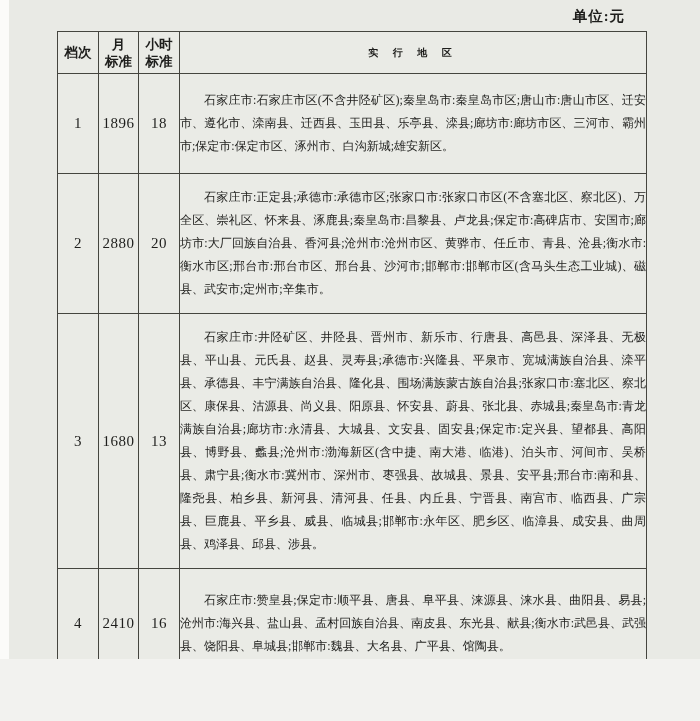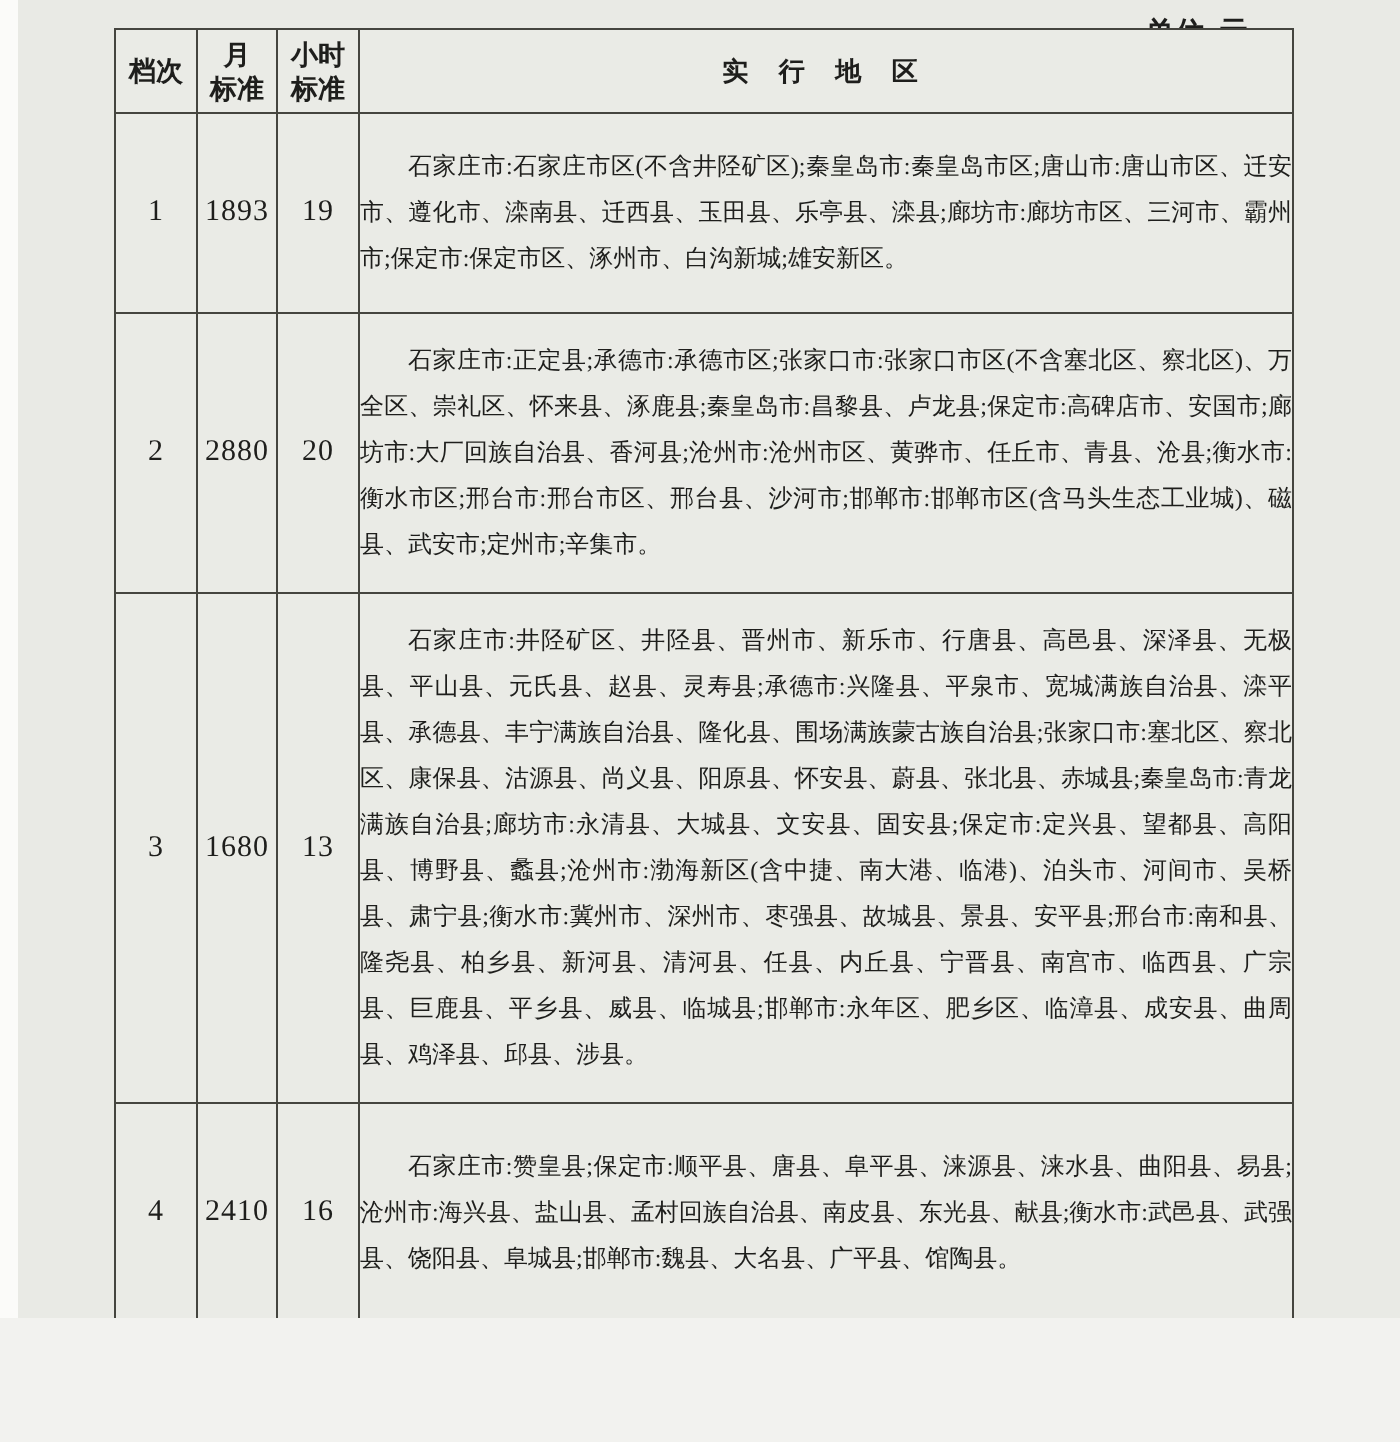--- a/index.html
+++ b/index.html
@@ -30,21 +30,21 @@
     position: absolute;
     top: 7px;
     right: 75px;
     font-size: 14.5px;
     font-weight: bold;
     letter-spacing: 1px;
   }
   table.wage-table {
     position: absolute;
     left: 57px;
-    top: 14px;
+    top: 31px;
     width: 589px;
     border-collapse: collapse;
     table-layout: fixed;
     background: #eaebe6;
   }
   table.wage-table td {
     border: 1.5px solid #45453f;
     padding: 0;
     vertical-align: middle;
   }
@@ -61,21 +61,21 @@
 
   td.hcell {
     text-align: center;
     font-size: 13.5px;
     font-weight: bold;
     line-height: 17px;
     white-space: pre-line;
   }
   td.hcell-regions {
     text-align: center;
-    font-size: 13px;
+    font-size: 10px;
     font-weight: bold;
     letter-spacing: 6px;
   }
   td.num-cell {
     text-align: center;
     font-size: 15px;
     letter-spacing: 0.5px;
   }
   td.regions-cell {
     font-size: 12px;
@@ -117,22 +117,22 @@
         <td class="hcell">档次</td>
         <td class="hcell">月
 标准</td>
         <td class="hcell">小时
 标准</td>
         <td class="hcell-regions">实 行 地 区</td>
       </tr>
 
       <tr class="row-1">
         <td class="num-cell">1</td>
-        <td class="num-cell">1893</td>
-        <td class="num-cell">19</td>
+        <td class="num-cell">1896</td>
+        <td class="num-cell">18</td>
         <td class="regions-cell">
           <span class="regions-text">石家庄市:石家庄市区(不含井陉矿区);秦皇岛市:秦皇岛市区;唐山市:唐山市区、迁安市、遵化市、滦南县、迁西县、玉田县、乐亭县、滦县;廊坊市:廊坊市区、三河市、霸州市;保定市:保定市区、涿州市、白沟新城;雄安新区。</span>
         </td>
       </tr>
 
       <tr class="row-2">
         <td class="num-cell">2</td>
         <td class="num-cell">2880</td>
         <td class="num-cell">20</td>
         <td class="regions-cell">

